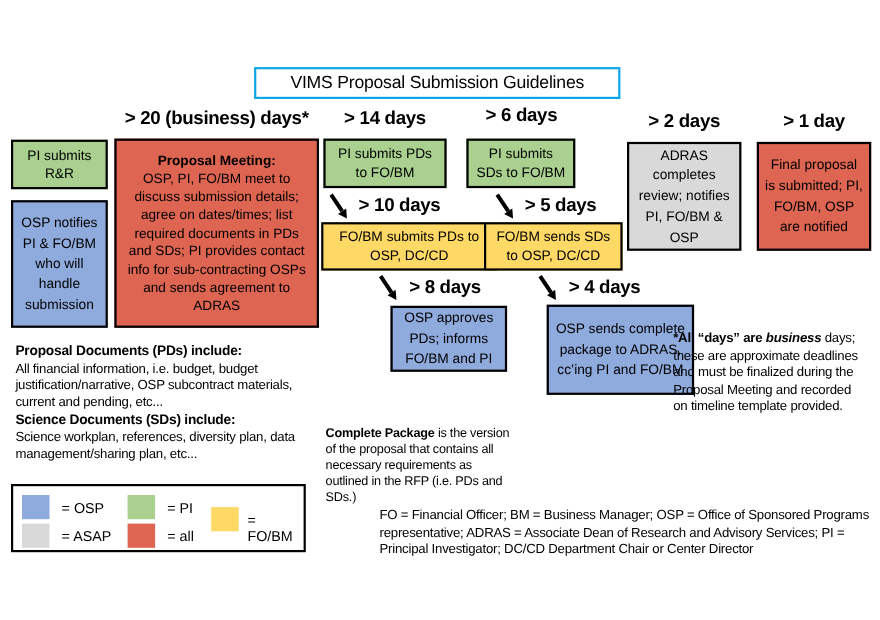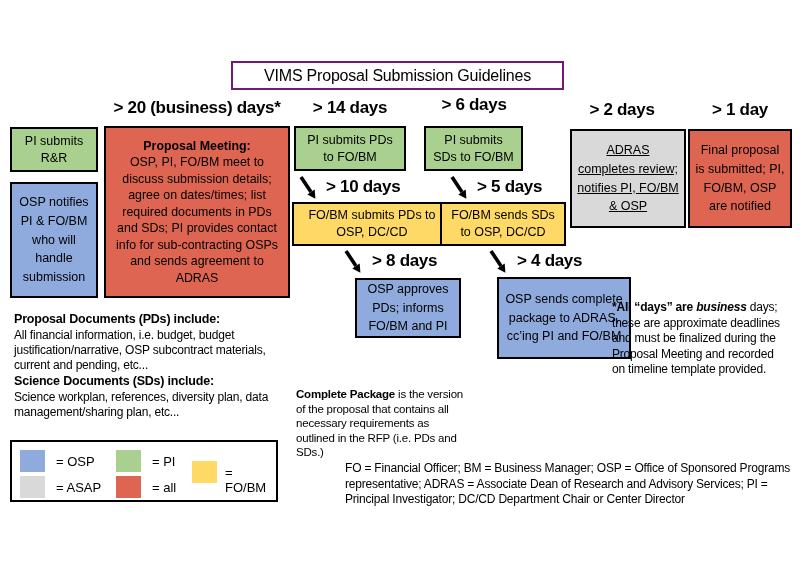--- a/index.html
+++ b/index.html
@@ -1,19 +1,19 @@
 <!DOCTYPE html>
 <html><head>
 <meta charset="utf-8">
 <style>
   html,body{margin:0;padding:0;background:#fff;}
   .canvas{position:relative;width:800px;height:564px;background:#fff;
     font-family:"Liberation Sans",sans-serif;color:#000;overflow:hidden;}
   .titlebox{position:absolute;left:231px;top:61px;width:333px;height:29px;
-    border:2px solid #701a75;display:flex;align-items:center;justify-content:center;
+    border:2px solid #0ea5e9;display:flex;align-items:center;justify-content:center;
     font-size:16px;letter-spacing:-0.2px;box-sizing:border-box;}
   .hdr{position:absolute;font-size:17px;text-align:center;letter-spacing:-0.3px;font-weight:600;}
   .box{position:absolute;border:2px solid #000;display:flex;flex-direction:column;
     align-items:center;justify-content:center;text-align:center;font-size:12.5px;
     line-height:1.35;padding:2px 5px;box-sizing:border-box;}
   .lh-loose{line-height:1.5;}
   .red-big{font-size:12.4px;line-height:1.33;padding:2px 6px;}
   .red-big .bt{font-weight:bold;}
   .arrlabel{position:absolute;font-size:17px;font-weight:600;letter-spacing:-0.3px;}
   .arr{position:absolute;}
@@ -90,21 +90,21 @@
   </div>
   <svg class="arr" style="left:487px;top:248px;" width="24" height="28" viewBox="0 0 24 28">
     <path d="M4,3 L14,18" stroke="#000" stroke-width="3.6"></path>
       <polygon points="10.3,20.5 18.4,24.7 17.7,15.5" fill="#000"></polygon>
   </svg>
   <div class="arrlabel" style="left:517px;top:251px;">&gt; 4 days</div>
   <div class="box lh-loose" style="left: 497px; top: 277px; width: 134px; height: 82px; background: rgb(143, 170, 220);">
     <span>OSP sends complete package to ADRAS, cc’ing PI and FO/BM</span>
   </div>
 
-  <div class="box lh-loose" style="left: 570px; top: 129px; width: 116px; height: 99px; background: rgb(217, 217, 217); text-decoration: underline;">
+  <div class="box lh-loose" style="left: 570px; top: 129px; width: 104px; height: 99px; background: rgb(217, 217, 217);">
     <span>ADRAS completes review; notifies PI, FO/BM &amp; OSP</span>
   </div>
   <div class="box lh-loose" style="left: 688px; top: 129px; width: 104px; height: 99px; background: rgb(222, 101, 81);">
     <span>Final proposal is submitted; PI, FO/BM, OSP are notified</span>
   </div>
 
   <div class="notehead" style="left:14px;top:312px;">Proposal Documents (PDs) include:</div>
   <div class="notebody" style="left:14px;top:328px;width:262px;">All financial information, i.e. budget, budget justification/narrative, OSP subcontract materials, current and pending, etc...</div>
   <div class="notehead" style="left:14px;top:374px;">Science Documents (SDs) include:</div>
   <div class="notebody" style="left:14px;top:390px;width:262px;">Science workplan, references, diversity plan, data management/sharing plan, etc...</div>

